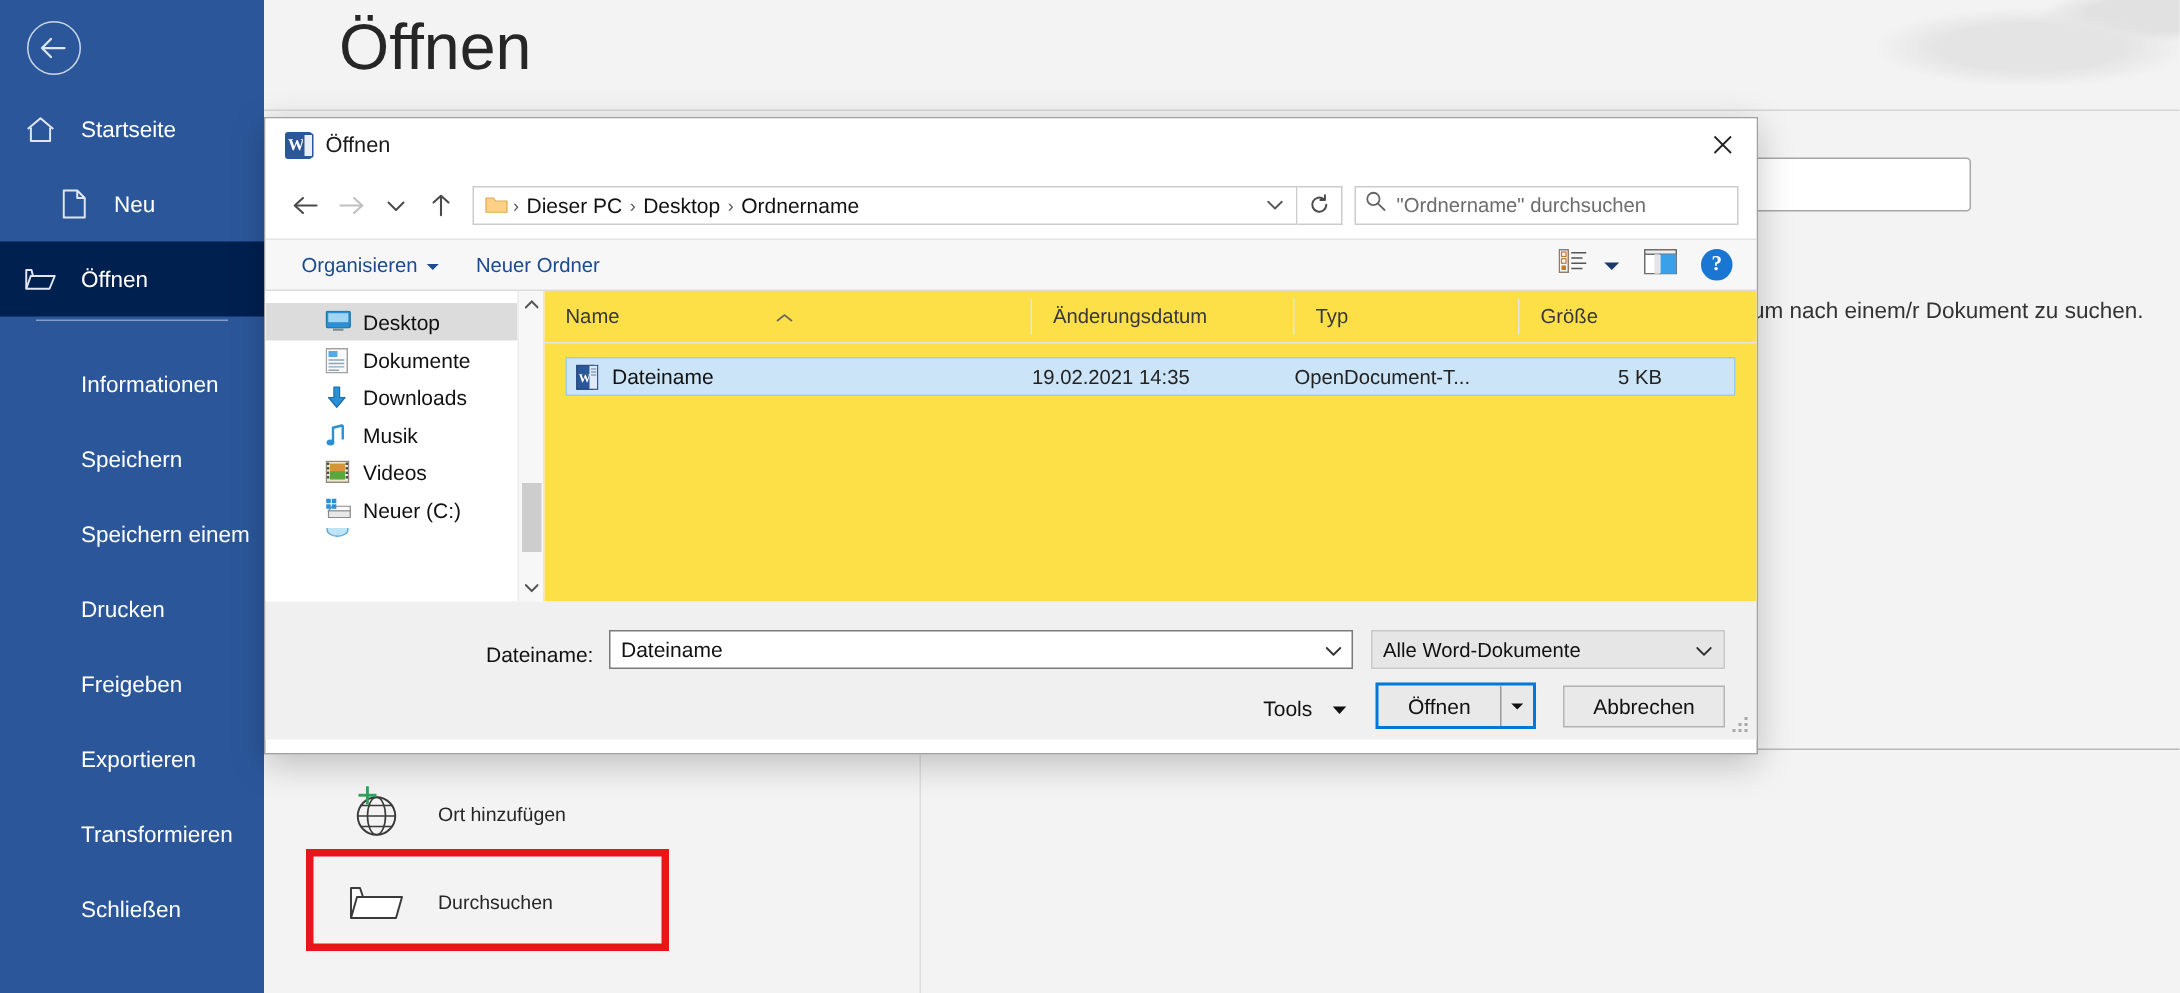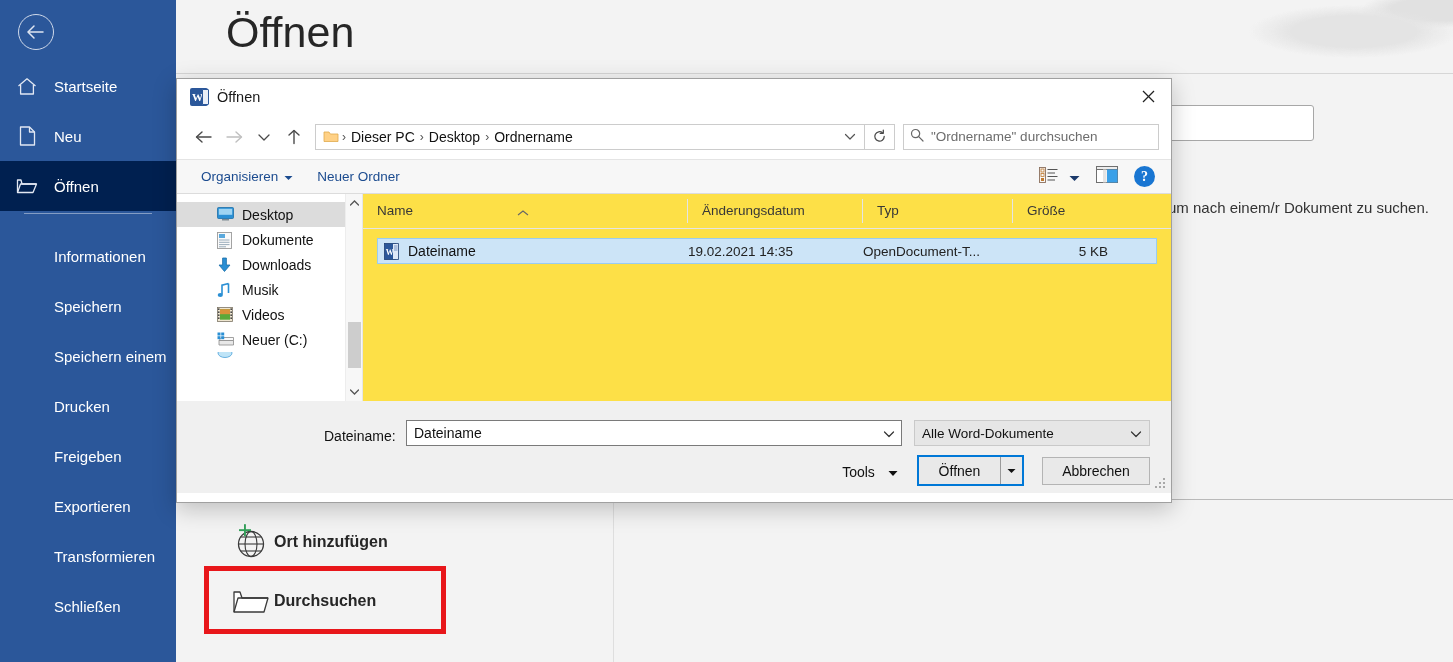--- a/index.html
+++ b/index.html
@@ -64,22 +64,22 @@
   .bs-divider-v {
     position: absolute; left: 613px; top: 500px; width: 1px; height: 162px;
     background: #dedede;
   }
   .bs-hr {
     position: absolute; left: 176px; top: 499px; right: 0; height: 1px;
     background: #b9b9b9;
   }
 
   .place-row {
-    position: absolute; display: flex; align-items: center; 
-    color: #262626; font-size: 16px; font-weight: bold;
+    position: absolute; display: flex; align-items: center; gap: 18px;
+    color: #262626; font-size: 13px;
   }
   .place-row .pl-ico { width: 48px; display: flex; justify-content: center; }
 
   .redbox {
     position: absolute; left: 204px; top: 566px; width: 242px; height: 68px;
     border: 5px solid #e8161a;
   }
 
   
   .dialog {
@@ -313,21 +313,21 @@
     <div class="bs-item" style="top:61px;">
       <span class="bs-ico">
         <svg width="20" height="19" viewBox="0 0 20 19">
           <path d="M1.5 9 L10 1.8 L18.5 9" fill="none" stroke="#e2e8f3" stroke-width="1.3" stroke-linejoin="round"></path>
           <path d="M3.6 8 L3.6 17 L16.4 17 L16.4 8" fill="none" stroke="#e2e8f3" stroke-width="1.3" stroke-linejoin="round"></path>
         </svg>
       </span>
       <span>Startseite</span>
     </div>
 
-    <div class="bs-item" style="top:111px;">
+    <div class="bs-item" style="top:111px;padding-left:22px;">
       <span class="bs-ico">
         <svg width="17" height="20" viewBox="0 0 17 20">
           <path d="M1.5 1 L10.5 1 L15.5 6 L15.5 19 L1.5 19 Z" fill="none" stroke="#e2e8f3" stroke-width="1.3" stroke-linejoin="round"></path>
           <path d="M10.5 1 L10.5 6 L15.5 6" fill="none" stroke="#e2e8f3" stroke-width="1.3" stroke-linejoin="round"></path>
         </svg>
       </span>
       <span>Neu</span>
     </div>
 
     <div class="bs-item active" style="top:161px;">

